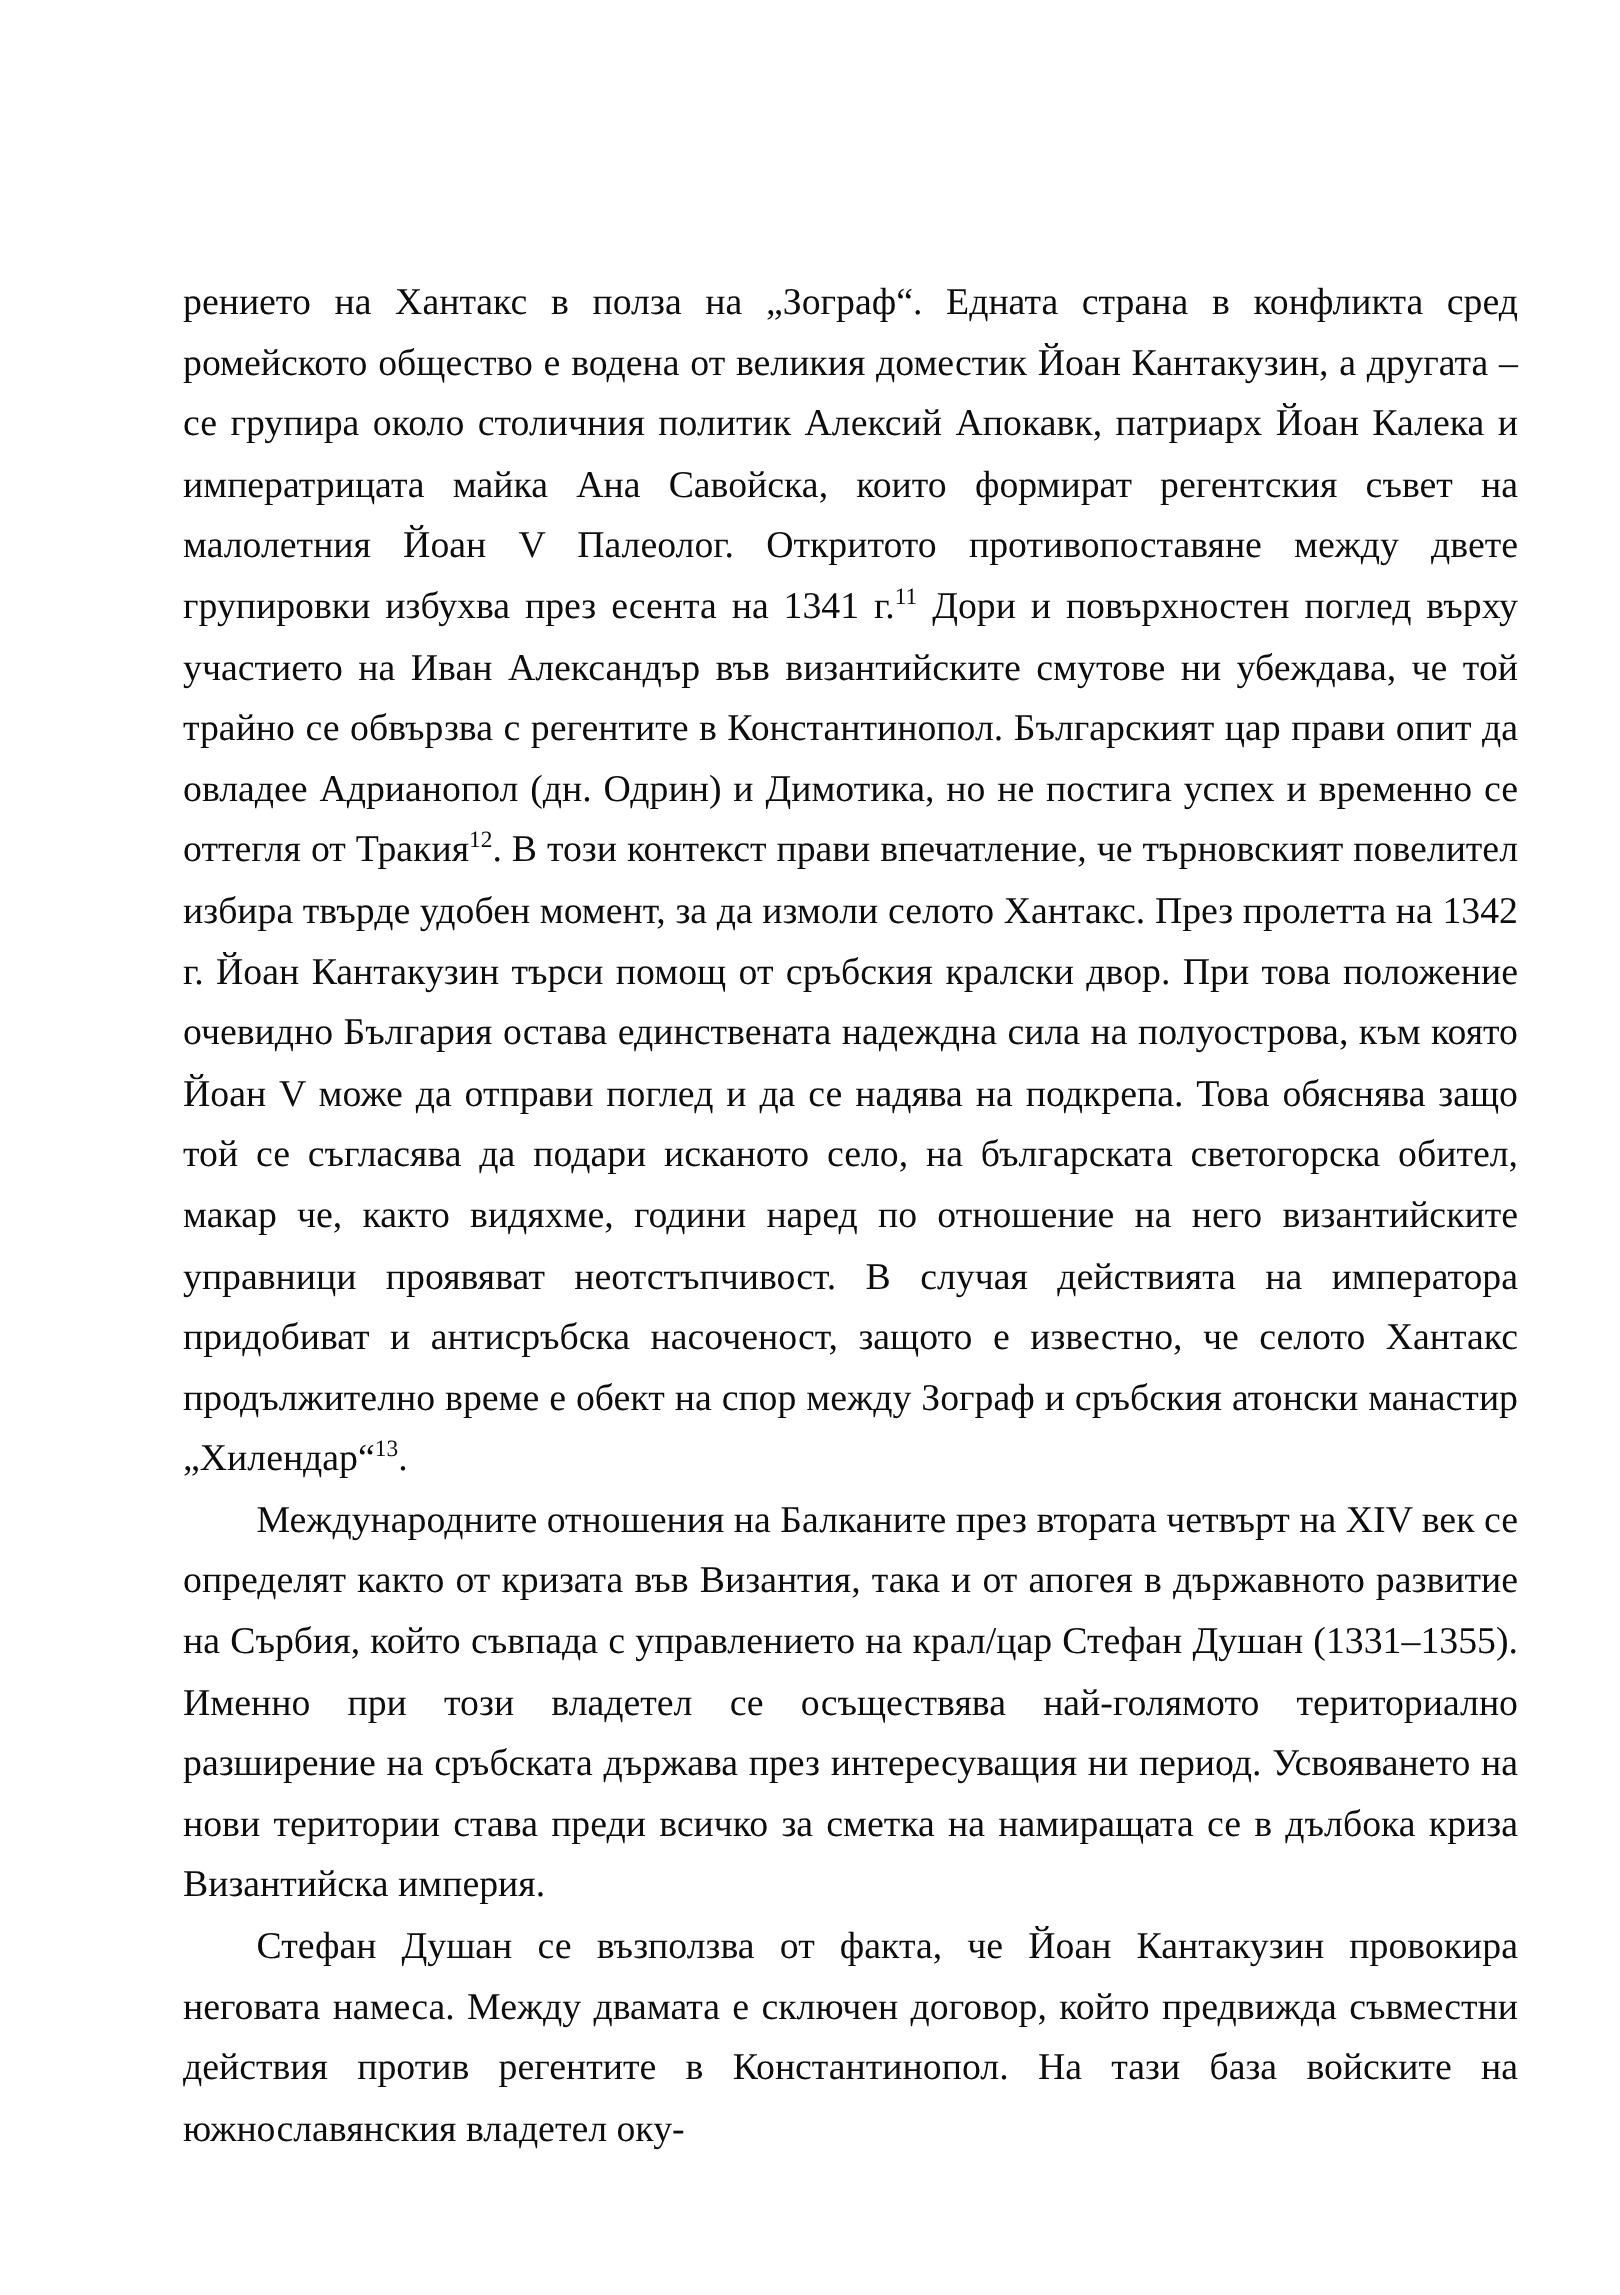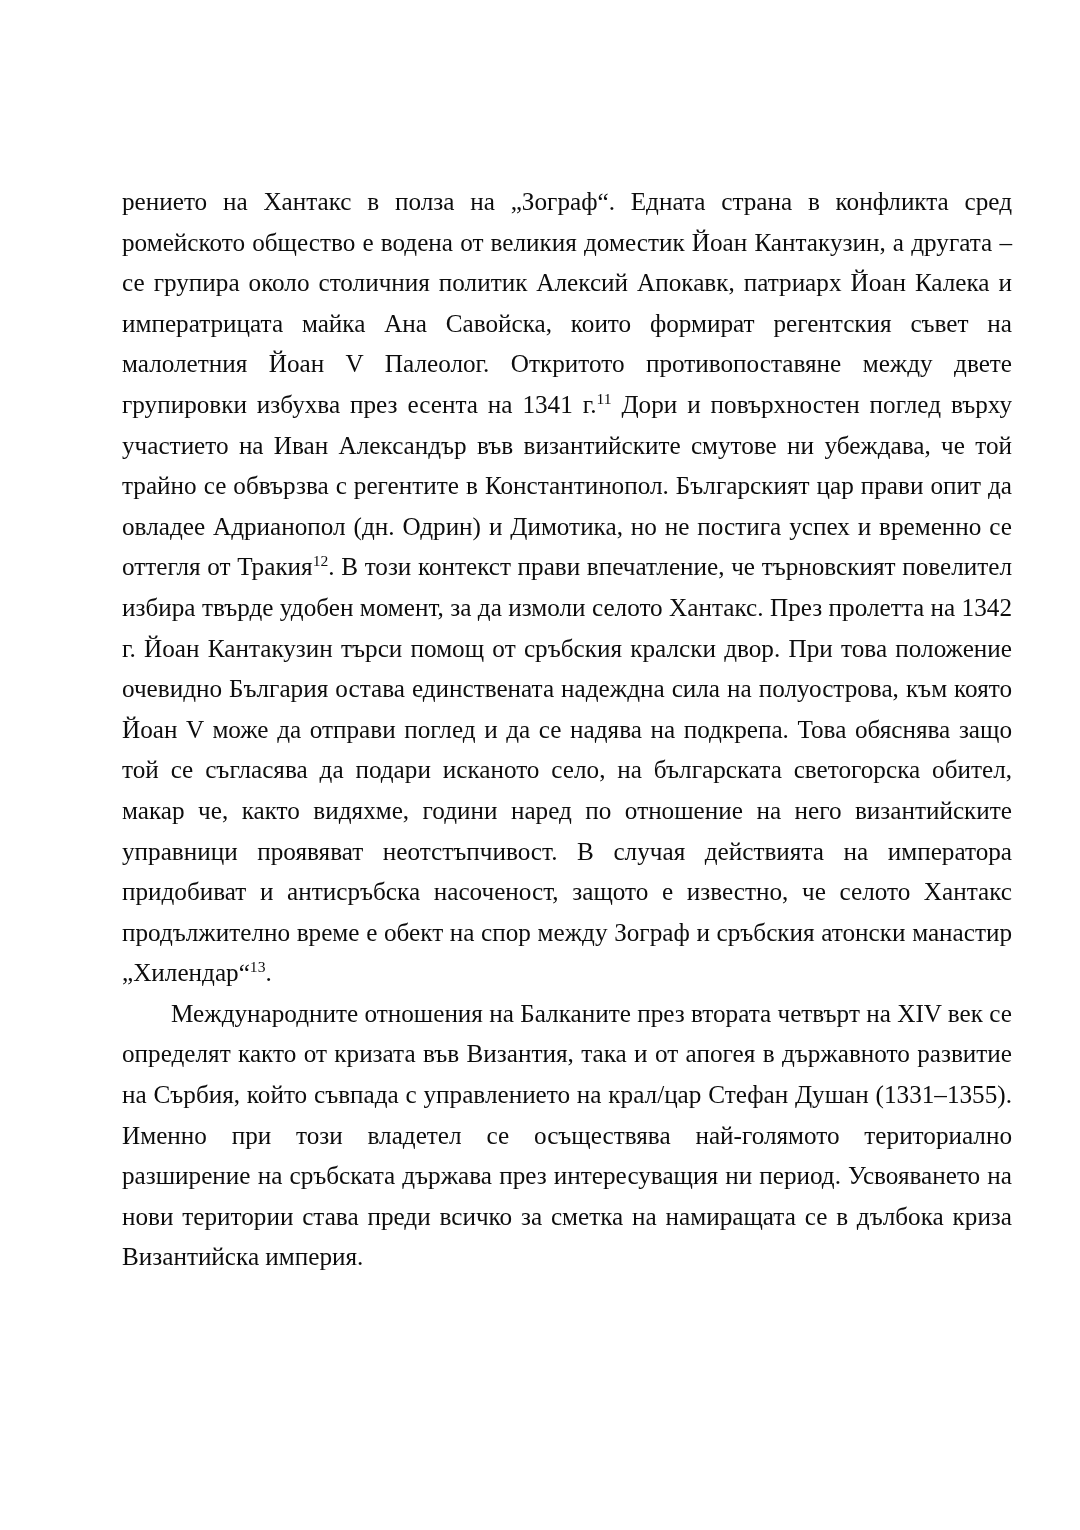--- a/index.html
+++ b/index.html
@@ -52,14 +52,15 @@
     font-family: "Liberation Serif", "DejaVu Serif", serif;
   }
 </style>
 </head>
 <body>
 
 <div class="page">
   <div class="body-text">
     <p id="para-0">рението на Хантакс в полза на „Зограф“. Едната страна в конфликта сред ромейското общество е водена от великия доместик Йоан Кантакузин, а другата – се групира около столичния политик Алексий Апокавк, патриарх Йоан Калека и императрицата майка Ана Савойска, които формират регентския съвет на малолетния Йоан V Палеолог. Откритото противопоставяне между двете групировки избухва през есента на 1341 г.<sup>11</sup> Дори и повърхностен поглед върху участието на Иван Александър във византийските смутове ни убеждава, че той трайно се обвързва с регентите в Константинопол. Българският цар прави опит да овладее Адрианопол (дн. Одрин) и Димотика, но не постига успех и  временно се оттегля от Тракия<sup>12</sup>. В този контекст прави впечатление, че търновският повелител избира твърде удобен момент, за да измоли селото Хантакс. През пролетта на 1342 г. Йоан Кантакузин търси помощ от сръбския кралски двор. При това положение очевидно България остава единствената надеждна сила на полуострова, към която Йоан V може да отправи поглед и да се надява на подкрепа. Това обяснява защо той се съгласява да подари исканото село, на българската светогорска обител, макар че, както видяхме, години наред по отношение на него византийските управници проявяват неотстъпчивост. В случая действията на императора придобиват и антисръбска насоченост, защото е известно, че селото Хантакс продължително време е обект на спор между Зограф и сръбския атонски манастир „Хилендар“<sup>13</sup>.</p>
     <p class="para-indent" id="para-1">Международните отношения на Балканите през втората четвърт на XIV век се определят както от кризата във Византия, така и от апогея в държавното развитие на Сърбия, който съвпада с управлението на крал/цар Стефан Душан (1331–1355). Именно при този владетел се осъществява най-голямото териториално разширение на сръбската държава през интересуващия ни период. Усвояването на нови територии става преди всичко за сметка на намиращата се в дълбока криза Византийска империя.</p>
+    <p class="para-indent" id="para-2">Стефан Душан се възползва от факта, че Йоан Кантакузин провокира неговата намеса. Между двамата е сключен договор, който предвижда съвместни действия против регентите в Константинопол. На тази база войските на южнославянския владетел оку-</p>
   </div>
 </div>
 
 </body></html>

